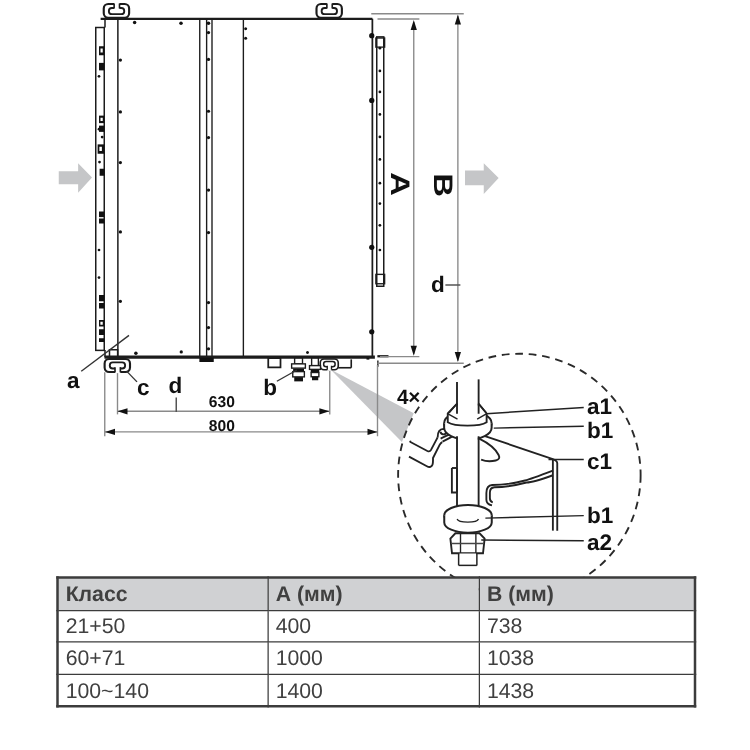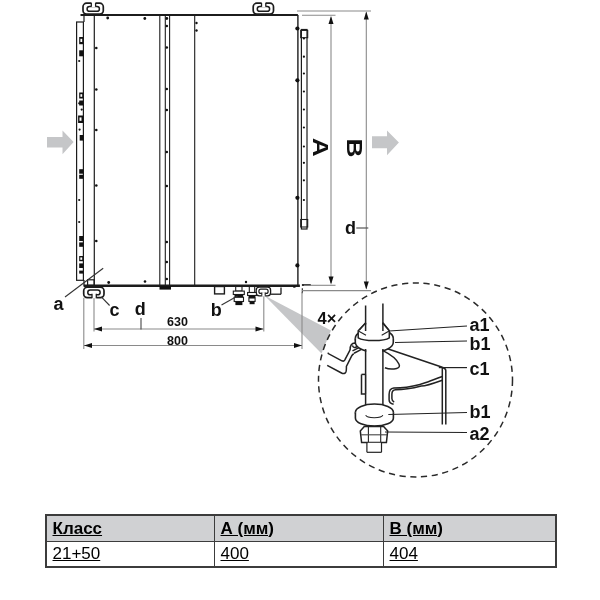--- a/index.html
+++ b/index.html
@@ -1,19 +1,19 @@
 <!DOCTYPE html>
 <html><head>
 <meta charset="utf-8">
 <style>
 html,body{margin:0;padding:0;background:#fff;}
 body{font-family:"Liberation Sans",sans-serif;}
 #wrap{position:relative;width:600px;height:600px;overflow:hidden;}
-#tbl{position:absolute;left:44.5px;top:514px;border-collapse:collapse;table-layout:fixed;
- font-size:17px;color:#000000;text-decoration:underline;}
+#tbl{position:absolute;left:44.5px;top:461px;border-collapse:collapse;table-layout:fixed;
+ font-size:17px;color:#404040;}
 #tbl td{border:1.2px solid #3c3c3c;height:24.6px;padding:0 0 0 6px;vertical-align:middle;line-height:1;}
 #tbl .hd td{background:#d0d1d3;font-weight:bold;}
 #tbl{border:2px solid #3c3c3c;outline:0;}
 </style>
 </head>
 <body>
 <div id="wrap">
 <svg width="600" height="600" viewBox="0 0 600 600" fill="none" stroke-linecap="butt">
 
 <g fill="#c5c6c8" stroke="none">
@@ -305,17 +305,27 @@
 <table id="tbl" cellspacing="0">
   <tbody>
         <tr class="hd">
           <td style="width:161px">Класс</td>
           <td style="width:162px">А (мм)</td>
           <td style="width:165px">В (мм)</td>
         </tr>
   <tr>
           <td>21+50</td>
           <td>400</td>
-          <td>404</td>
+          <td>738</td>
+        </tr>
+  <tr>
+          <td>60+71</td>
+          <td>1000</td>
+          <td>1038</td>
+        </tr>
+  <tr>
+          <td>100~140</td>
+          <td>1400</td>
+          <td>1438</td>
         </tr>
 </tbody>
     </table>
 </div>
 
 </body></html>

